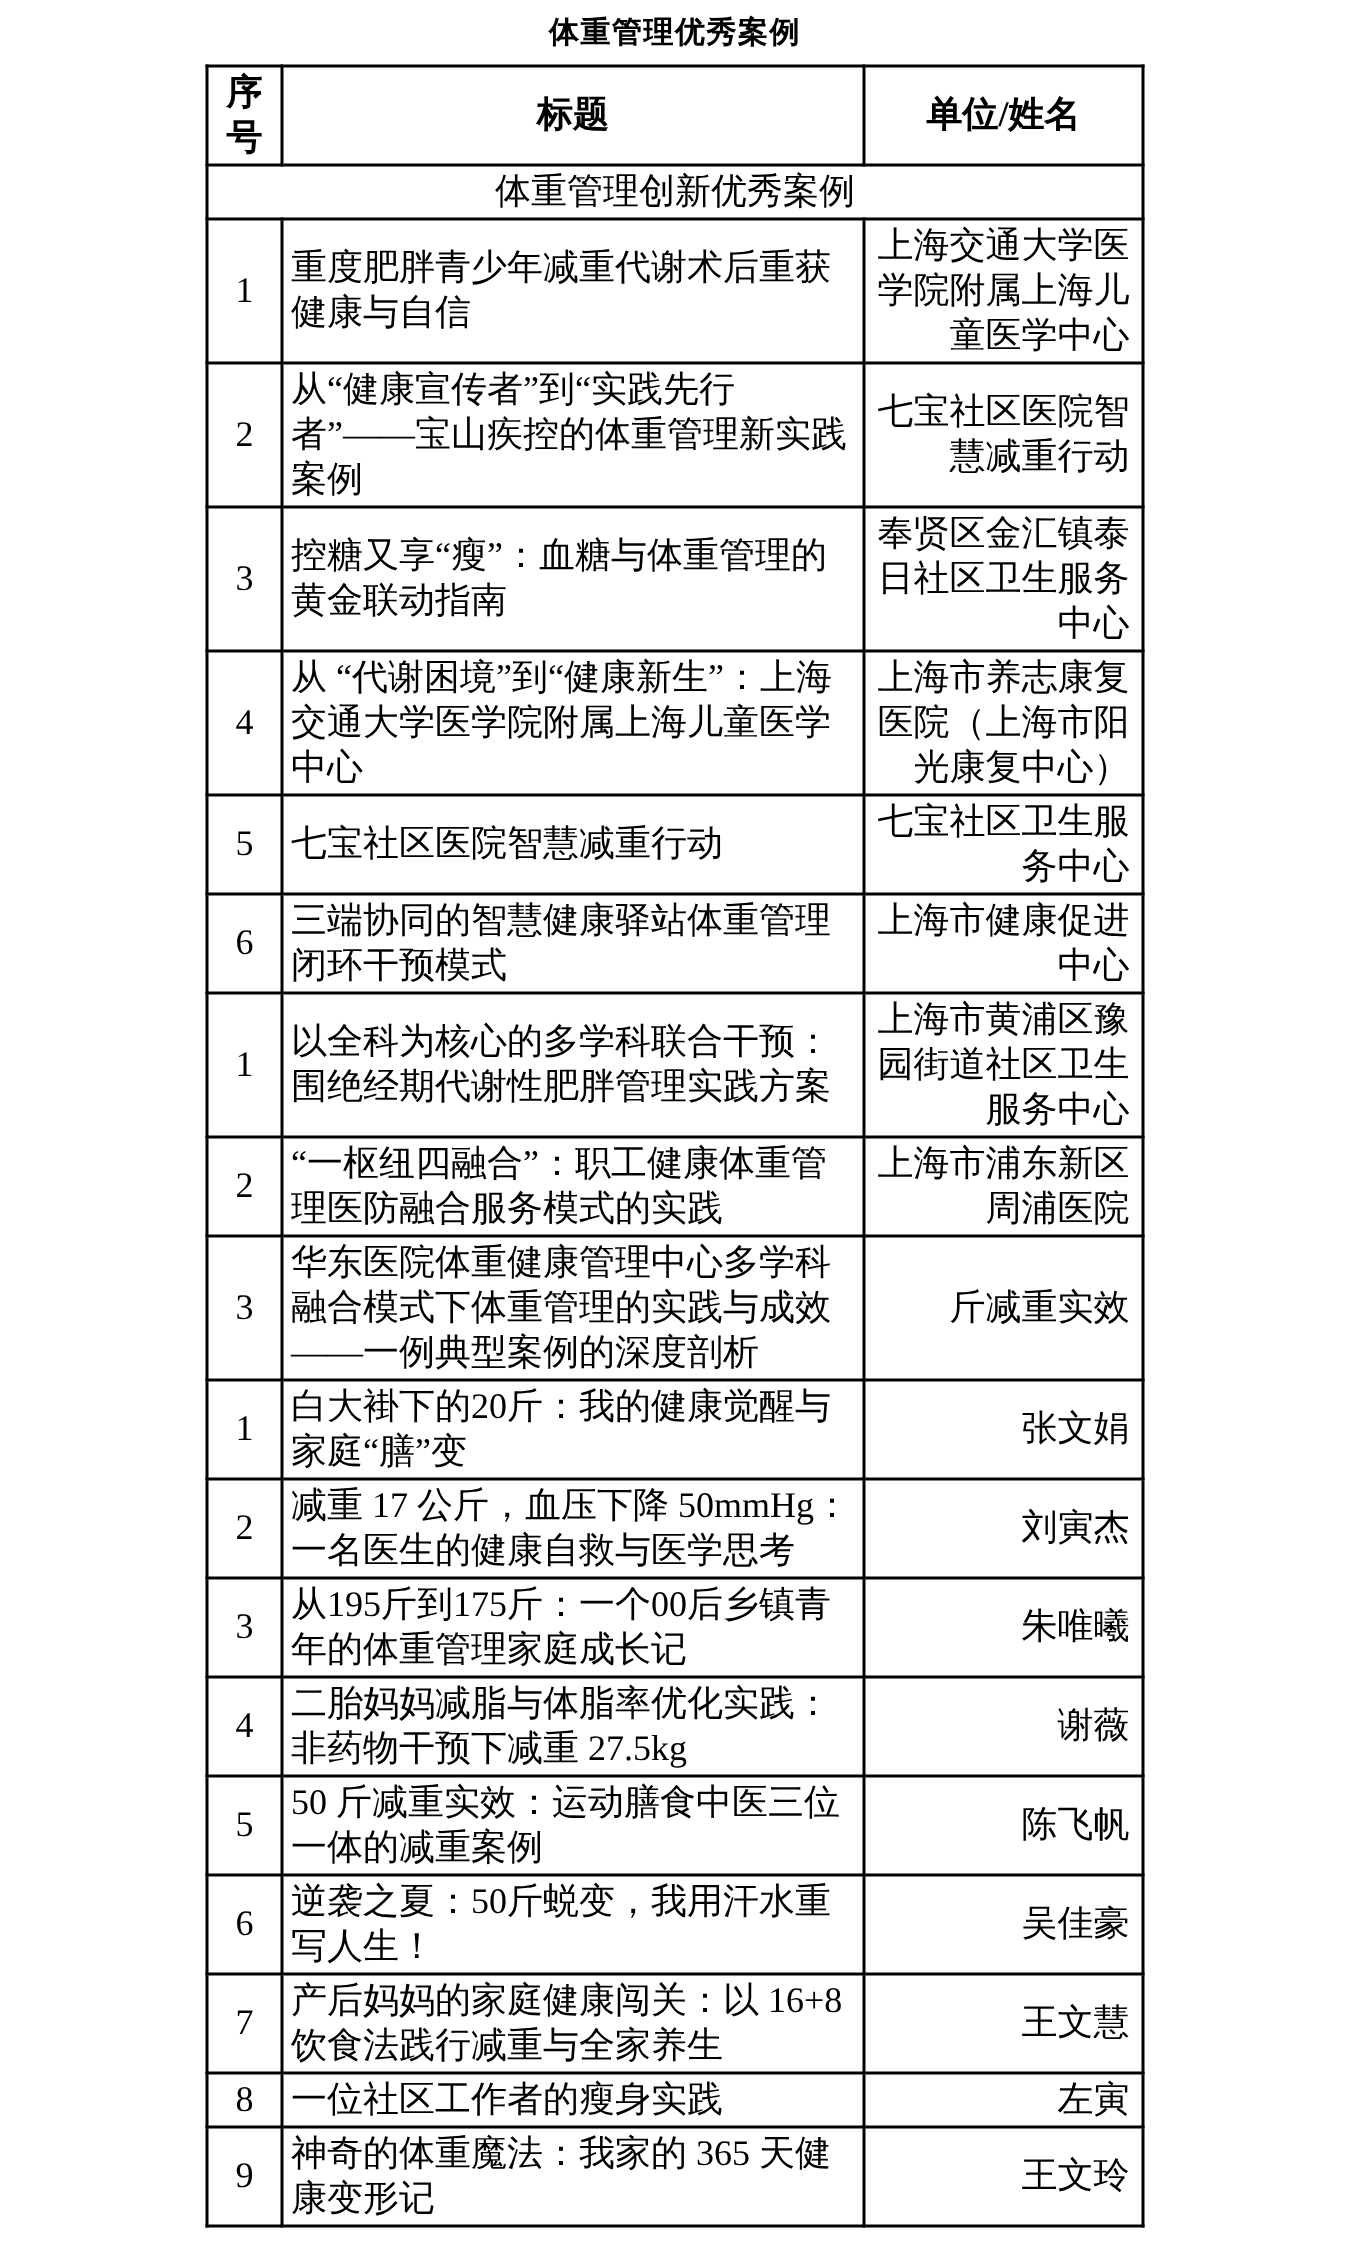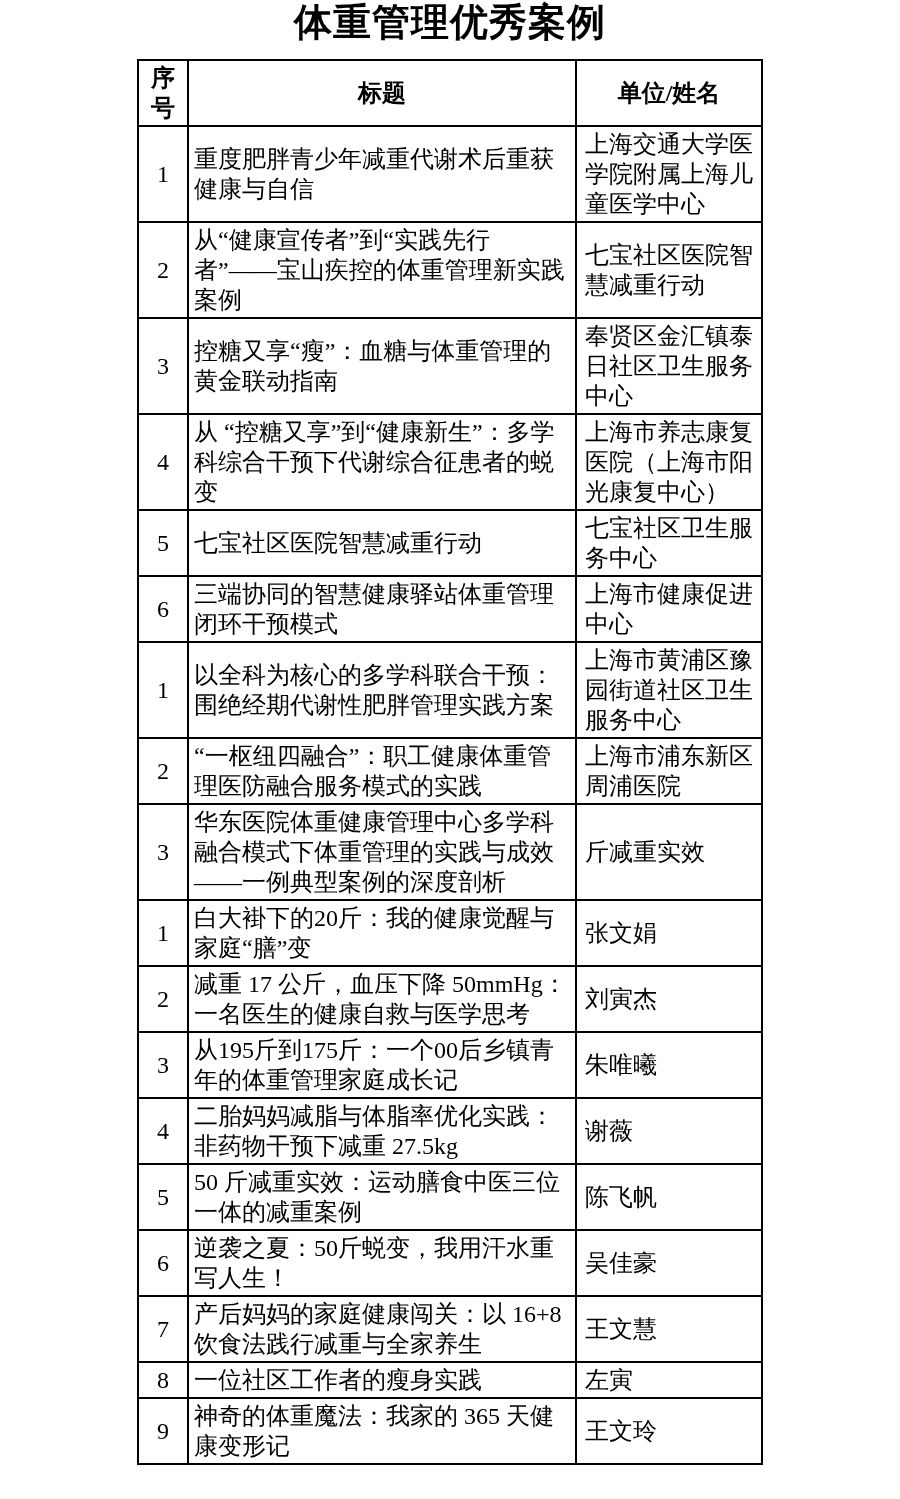--- a/index.html
+++ b/index.html
@@ -9,24 +9,24 @@
     font-family: "Liberation Serif", sans-serif;
     color: #000000;
   }
   body {
     height: 1499px;
     overflow: hidden;
     padding-top: 4px;
   }
   .page-title {
     text-align: center;
-    font-size: 38px;
+    font-size: 20px;
     font-weight: bold;
     line-height: 36px;
-    margin-bottom: 19px;
+    margin-bottom: 3px;
     letter-spacing: 1px;
   }
   table.cases {
     border-collapse: collapse;
     margin: 0 auto;
     width: 624px;
     table-layout: fixed;
   }
   table.cases col.c-num   { width: 50px; }
   table.cases col.c-title { width: 388px; }
@@ -53,21 +53,21 @@
   td.num-cell {
     text-align: center;
     padding: 2px 2px;
   }
   td.title-cell {
     text-align: left;
     padding: 2px 5px;
     border-radius: 15px;
   }
   td.unit-cell {
-    text-align: left;
+    text-align: right;
     padding: 2px 8px;
   }
 </style>
 </head>
 <body>
 
 <h1 class="page-title">体重管理优秀案例</h1>
 
 <table class="cases">
   <colgroup>
@@ -77,37 +77,40 @@
   </colgroup>
   <thead>
     <tr>
       <th>序号</th>
       <th>标题</th>
       <th>单位/姓名</th>
     </tr>
   </thead>
   <tbody>
       <tr>
+        <td class="section-cell" colspan="3">体重管理创新优秀案例</td>
+      </tr>
+      <tr>
         <td class="num-cell">1</td>
         <td class="title-cell">重度肥胖青少年减重代谢术后重获健康与自信</td>
         <td class="unit-cell">上海交通大学医学院附属上海儿童医学中心</td>
       </tr>
       <tr>
         <td class="num-cell">2</td>
         <td class="title-cell">从“健康宣传者”到“实践先行者”——宝山疾控的体重管理新实践案例</td>
         <td class="unit-cell">七宝社区医院智慧减重行动</td>
       </tr>
       <tr>
         <td class="num-cell">3</td>
         <td class="title-cell">控糖又享“瘦”：血糖与体重管理的黄金联动指南</td>
         <td class="unit-cell">奉贤区金汇镇泰日社区卫生服务中心</td>
       </tr>
       <tr>
         <td class="num-cell">4</td>
-        <td class="title-cell">从 “控糖又享”到“健康新生”：多学科综合干预下代谢综合征患者的蜕变</td>
+        <td class="title-cell">从 “代谢困境”到“健康新生”：上海交通大学医学院附属上海儿童医学中心</td>
         <td class="unit-cell">上海市养志康复医院（上海市阳光康复中心）</td>
       </tr>
       <tr>
         <td class="num-cell">5</td>
         <td class="title-cell">七宝社区医院智慧减重行动</td>
         <td class="unit-cell">七宝社区卫生服务中心</td>
       </tr>
       <tr>
         <td class="num-cell">6</td>
         <td class="title-cell">三端协同的智慧健康驿站体重管理闭环干预模式</td>

